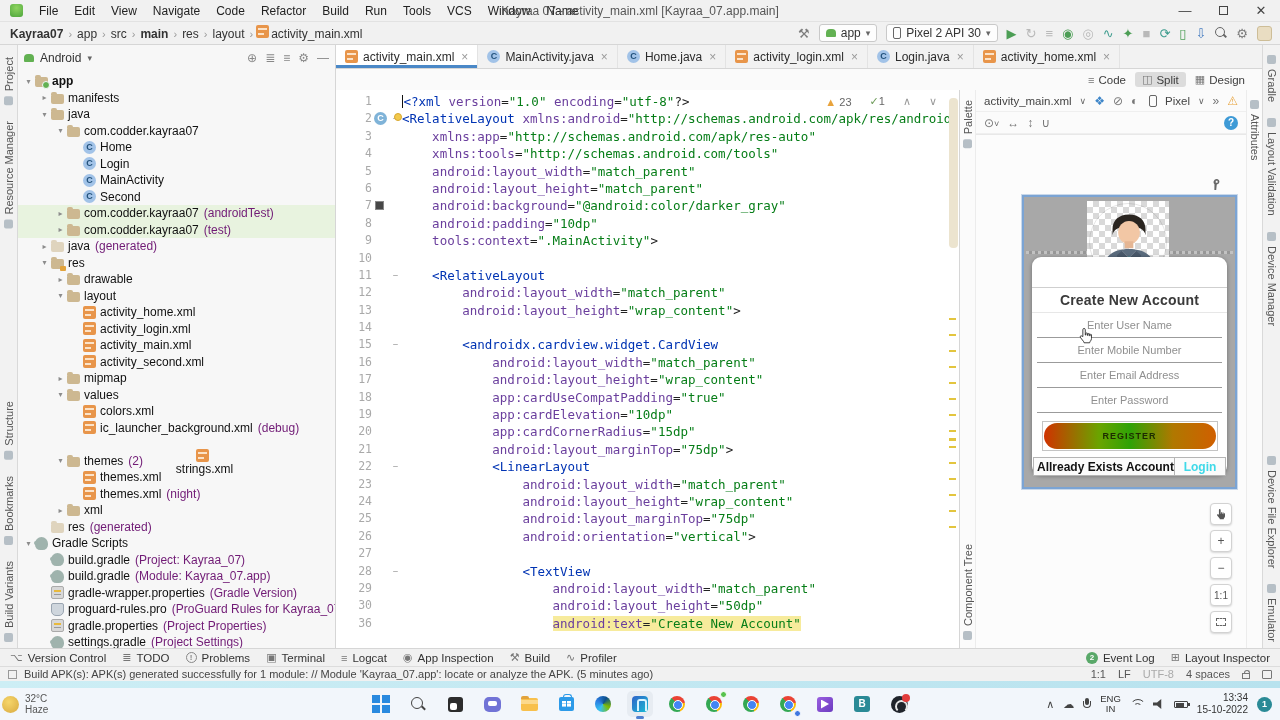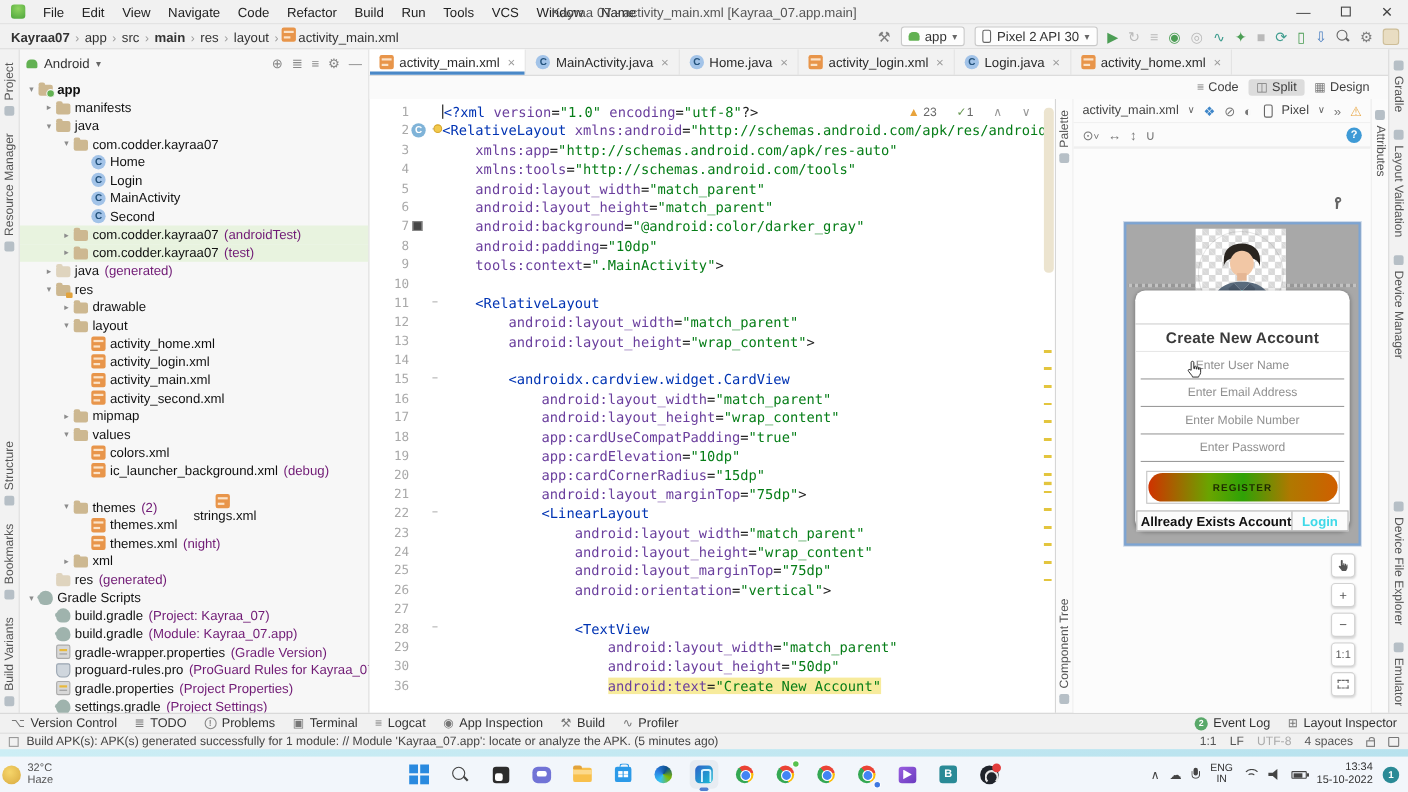--- a/index.html
+++ b/index.html
@@ -117,21 +117,21 @@
   .dcenter{flex:1;display:flex;flex-direction:column;min-width:0}
   .dtool{height:22px;display:flex;align-items:center;gap:8px;padding:0 8px;background:#fbfbfb;border-bottom:1px solid #efefef;color:#444;font-size:11.5px;flex:0 0 22px}
   .dtool .right{margin-left:auto;display:flex;align-items:center;gap:8px}
   .dico{color:#777;font-size:12px}
   .dico.blue{color:#3e86c9}
   .dico.amber{color:#e8a33c}
   .help{width:14px;height:14px;border-radius:50%;background:#3e9ad6;color:#fff;font-size:10px;text-align:center;line-height:14px;font-weight:bold}
   .canvas{flex:1;position:relative;background:#fcfcfc;border-top:1px solid #e8e8e8;overflow:hidden}
   .wrench{position:absolute;right:22px;top:44px;color:#555}
 
-  .phone{position:absolute;left:46px;top:67px;width:215px;height:294px;border:2px solid #7ba4d4;box-shadow:0 0 0 1px #c9d8ea;background:#a8a8a8;padding:8px}
+  .phone{position:absolute;left:46px;top:60px;width:215px;height:294px;border:2px solid #7ba4d4;box-shadow:0 0 0 1px #c9d8ea;background:#a8a8a8;padding:8px}
   .zigzag{position:absolute;left:2px;right:2px;top:54px;height:3px;background:repeating-linear-gradient(90deg,#c2c2c2 0 3px,#979797 3px 6px)}
   .checker{position:absolute;left:63px;top:4px;width:82px;height:82px;background-color:#fff;background-image:linear-gradient(45deg,#d9d9d9 25%,transparent 25%,transparent 75%,#d9d9d9 75%),linear-gradient(45deg,#d9d9d9 25%,transparent 25%,transparent 75%,#d9d9d9 75%);background-size:12px 12px;background-position:0 0,6px 6px}
   .avcircle{position:absolute;left:2px;top:2px;width:78px;height:78px;border-radius:50%;overflow:hidden;border:1px solid rgba(0,0,0,.1)}
   .card{position:absolute;left:8px;right:8px;top:60px;bottom:12px;background:#fff;border-radius:9px;box-shadow:0 1px 4px rgba(0,0,0,.35);padding-top:30px}
   .ctitle{height:26px;border-top:1px solid #cfcfcf;border-bottom:1px solid #e7e7e7;display:flex;align-items:center;justify-content:center;font-size:14px;color:#3a3a3a;font-weight:bold;letter-spacing:.2px}
   .cfield{height:25px;margin:0 5px;border-bottom:1px solid #9b9b9b;display:flex;align-items:center;justify-content:center;color:#8f8f8f;font-size:11px}
   .regwrap{margin:8px auto 0;width:176px;border:1px solid #c4c4c4;padding:1px;display:flex}
   .regbtn{flex:1;height:26px;border-radius:13px;display:flex;align-items:center;justify-content:center;font-size:9px;font-weight:bold;color:#1e2b00;letter-spacing:1px}
   .cfooter{margin:6px 1px 0;height:19px;background:#fbfbfb;border:1px solid #b5b5b5;display:flex;align-items:stretch;font-weight:bold}
   .cfoot-text{flex:1;display:flex;align-items:center;padding-left:3px;font-size:12px;color:#111;border-right:1px solid #b5b5b5;white-space:nowrap}
@@ -644,22 +644,22 @@
                       <path d="M43 61h4l4 15-6 5-6-5z" fill="#2fb4b8"></path>
                       <path d="M37 54l8 8-10 14-4-17z" fill="#49586a"></path>
                       <path d="M53 54l-8 8 10 14 4-17z" fill="#49586a"></path>
                     </svg>
                   </div>
                 </div>
                 <div class="card">
                   <div class="ctitle">Create New Account</div>
                   <div id="fields">
                       <div class="cfield">Enter User Name</div>
+                      <div class="cfield">Enter Mobile Number</div>
                       <div class="cfield">Enter Email Address</div>
-                      <div class="cfield">Enter Mobile Number</div>
                       <div class="cfield">Enter Password</div>
                     </div>
                   <div class="regwrap">
                     <div class="regbtn" id="regbtn" style="background: linear-gradient(90deg, rgb(208, 50, 0) 0%, rgb(106, 164, 0) 32%, rgb(47, 162, 6) 50%, rgb(176, 120, 0) 75%, rgb(208, 95, 0) 100%);">REGISTER</div>
                   </div>
                   <div class="cfooter">
                     <span class="cfoot-text">Allready Exists Account</span>
                     <span class="cfoot-link" id="loginlink" style="color: rgb(63, 217, 232);">Login</span>
                   </div>
                 </div>

